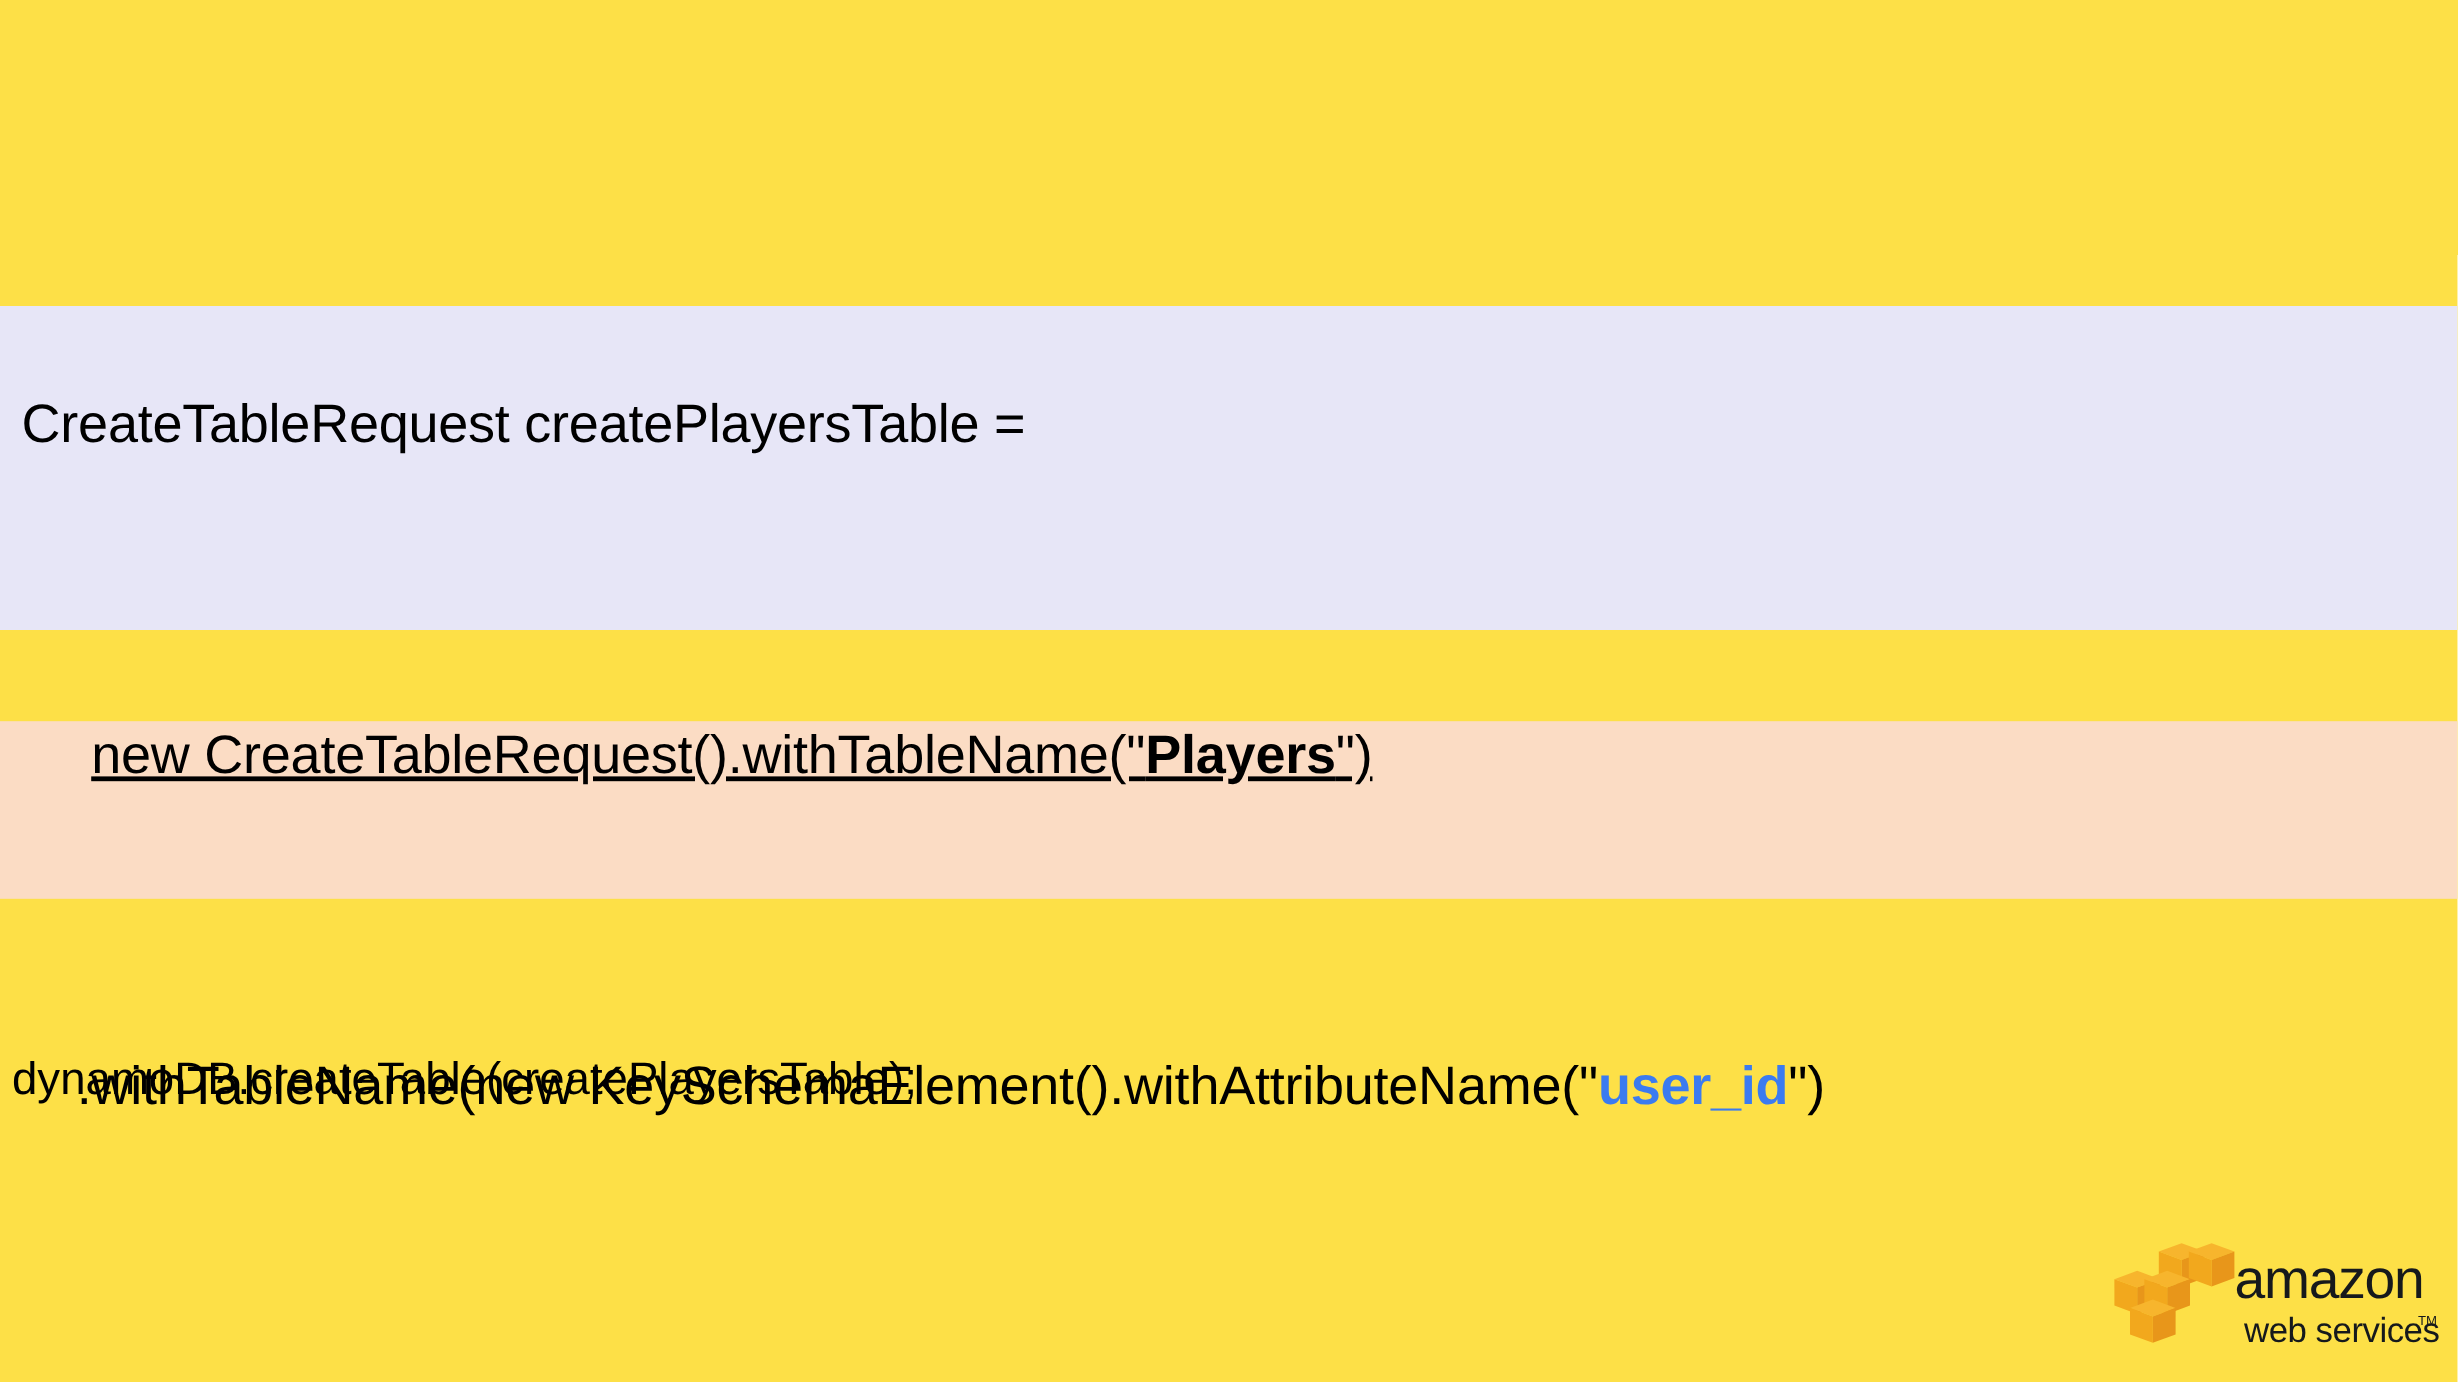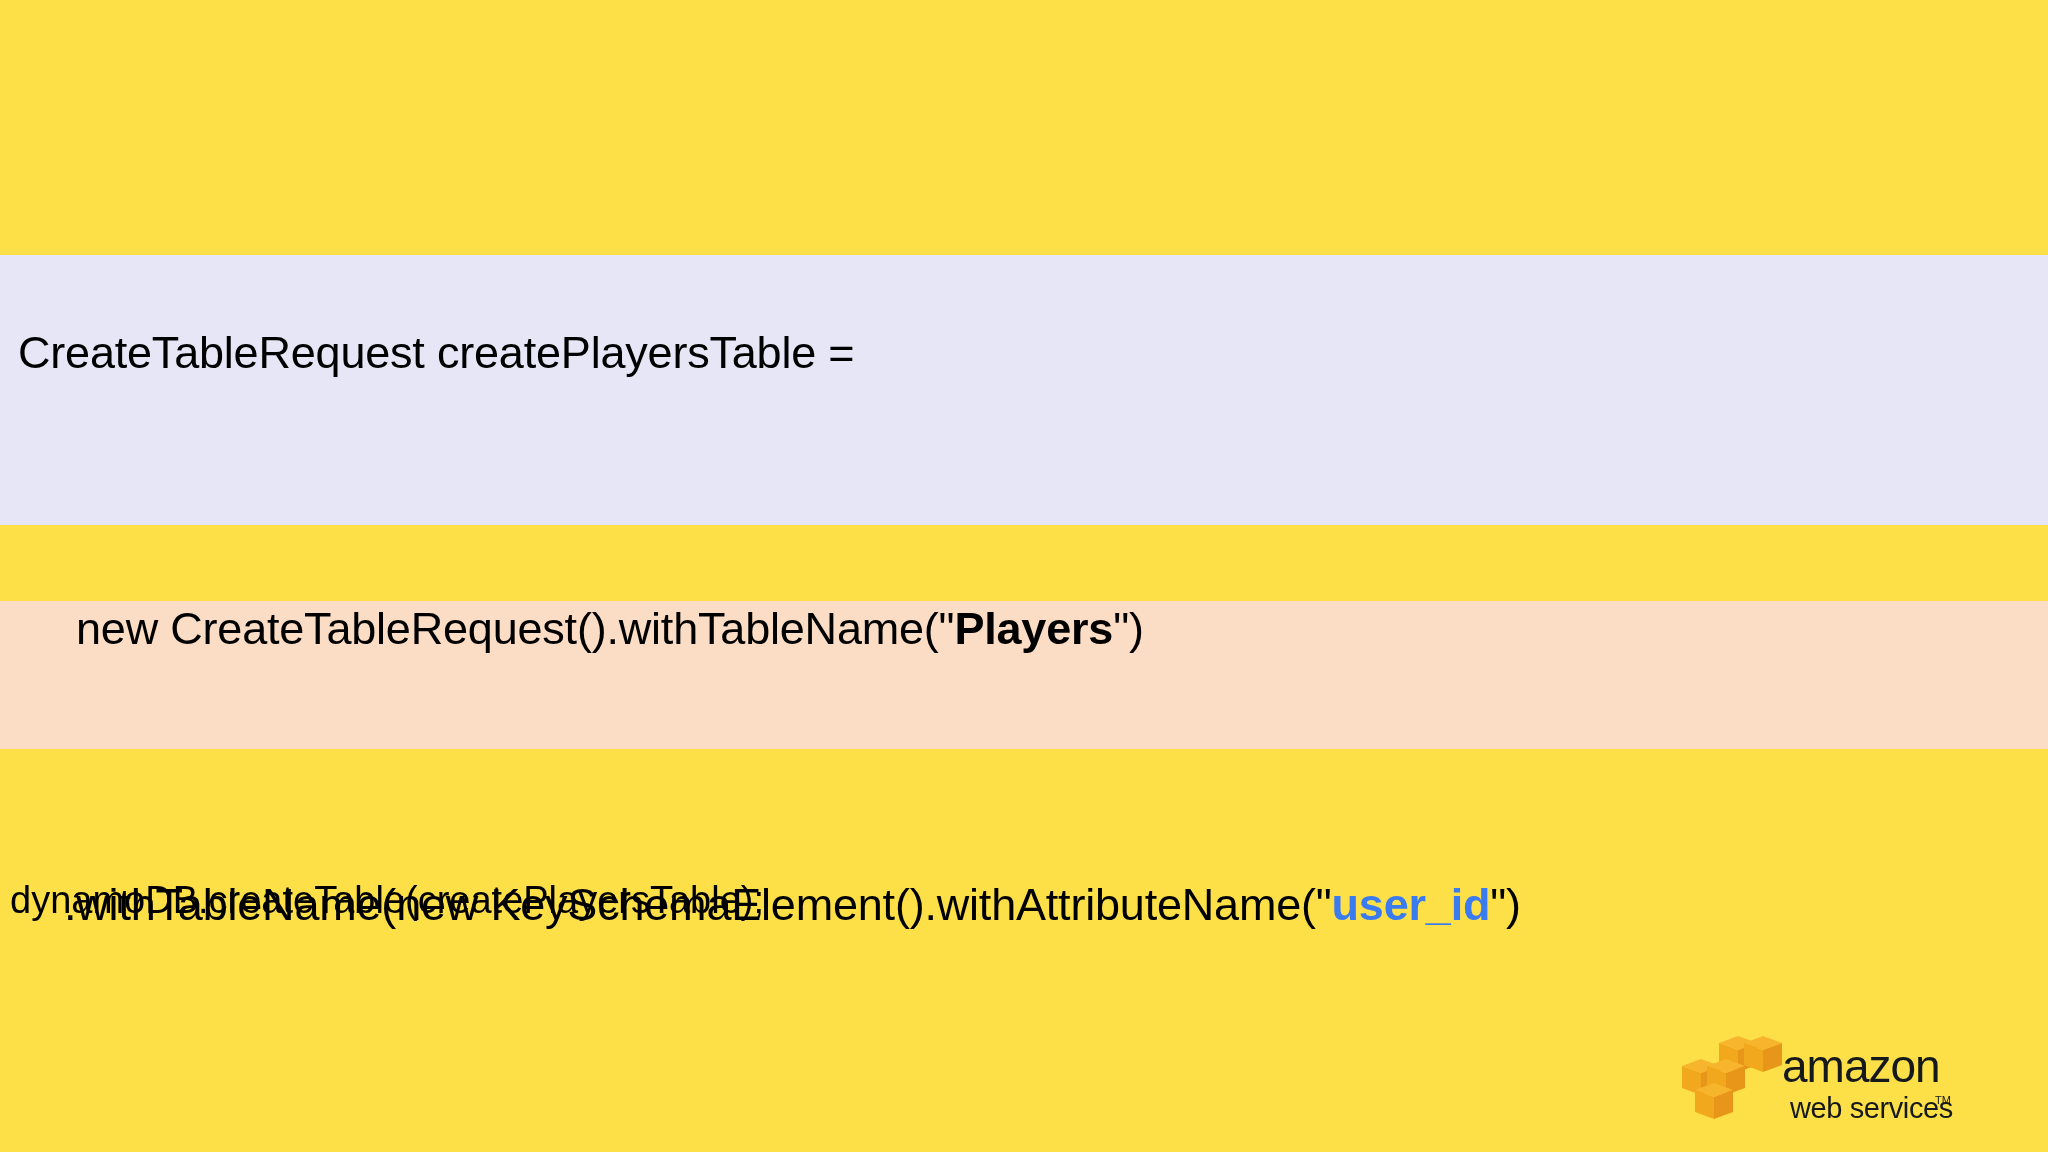--- a/index.html
+++ b/index.html
@@ -54,21 +54,21 @@
     white-space: pre;
     font-stretch: semi-condensed;
   }
   .line {
     white-space: pre;
     height: 69px;
     display: block;
   }
 
   .ind1 { padding-left: 0px; }
-  .ind2 { padding-left: 58px; }
+  .ind2 { padding-left: 58px; text-decoration: underline; }
   .ind3 { padding-left: 46px; }
   .ind4 { padding-left: 110px; }
 
   .b { font-weight: bold; }
   .blue-b { color: #3b7bf0; font-weight: bold; text-align: right; }
 
   
   .bottom-line {
     position: absolute;
     left: 10px;
@@ -76,21 +76,21 @@
     font-size: 38px;
     line-height: 69px;
     color: #000;
     white-space: pre;
     font-family: "Liberation Sans", sans-serif;
   }
 
   
   .aws-logo {
     position: absolute;
-    left: 1678px;
+    left: 1758px;
     top: 1030px;
     width: 276px;
     height: 96px;
   }
   .aws-logo svg { display: block; }
 </style>
 </head>
 <body>
 
 <div id="slide">

